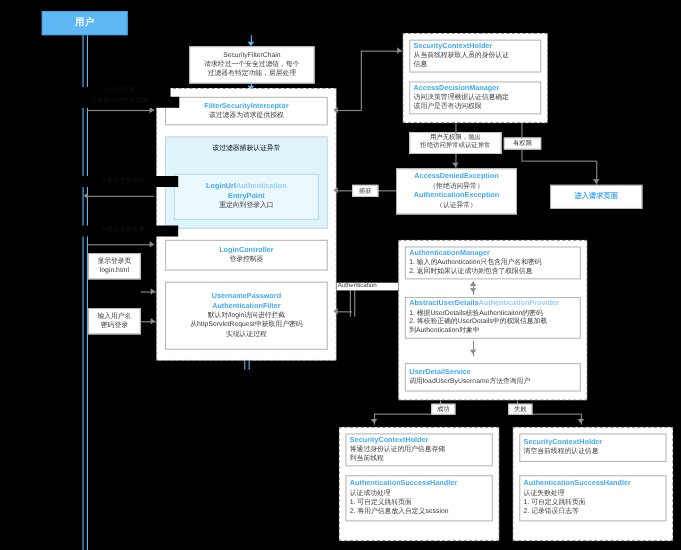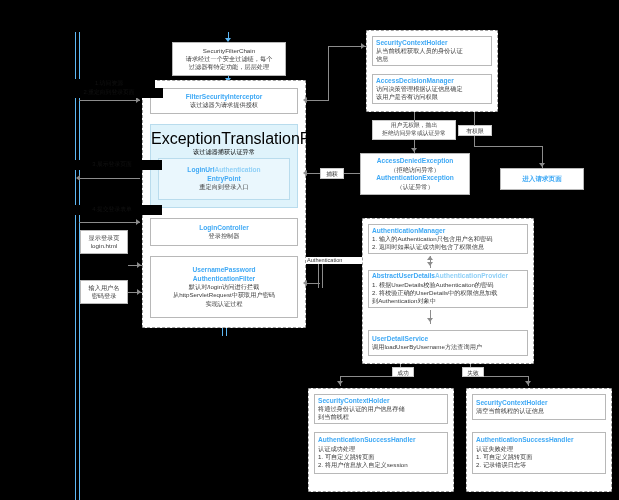--- a/index.html
+++ b/index.html
@@ -112,20 +112,23 @@
     border: none;
     color: #3a3a3a;
     padding: 0 1px;
   }
 </style>
 </head>
 <body>
 
 <div id="canvas">
 
+  <div class="actor" style="left:38px; top:10px; width:78px; height:22px;">
+    <span>用户</span>
+  </div>
 
 
   <div class="line v blue" style="left:75px; top:32px; height:470px;"></div>
   <div class="line v blue" style="left:79px; top:32px; height:470px;"></div>
 
   <div class="line v blue" style="left:228px; top:32px; height:8px;"></div>
   <div class="arrow-down blue" style="left:225px; top:38px;"></div>
 
   <div class="box" style="left:172px; top:42px; width:114px; height:34px;">
     <div class="body">SecurityFilterChain</div>
@@ -137,21 +140,20 @@
 
   <div class="group" style="left:142px; top:80px; width:164px; height:248px;"></div>
 
   <div class="box" style="left:150px; top:88px; width:148px; height:26px;">
     <div class="ttl">FilterSecurityInterceptor</div>
     <div class="body">该过滤器为请求提供授权</div>
   </div>
 
   <div class="group-inner-tint" style="left:150px; top:124px; width:148px; height:84px;">
     <div style="text-align:center; padding-top:5px;">
-      <div class="ttl">ExceptionTranslationFilter</div>
       <div class="body" style="font-size:6.2px;">该过滤器捕获认证异常</div>
     </div>
   </div>
 
   <div class="box" style="left:158px; top:158px; width:132px; height:42px; background:#eaf7fd; border-color:#b9dced;">
     <div><span class="ttl">LoginUrl</span><span class="ttl ttl2">Authentication</span></div>
     <div class="ttl">EntryPoint</div>
     <div class="body">重定向到登录入口</div>
   </div>
 

